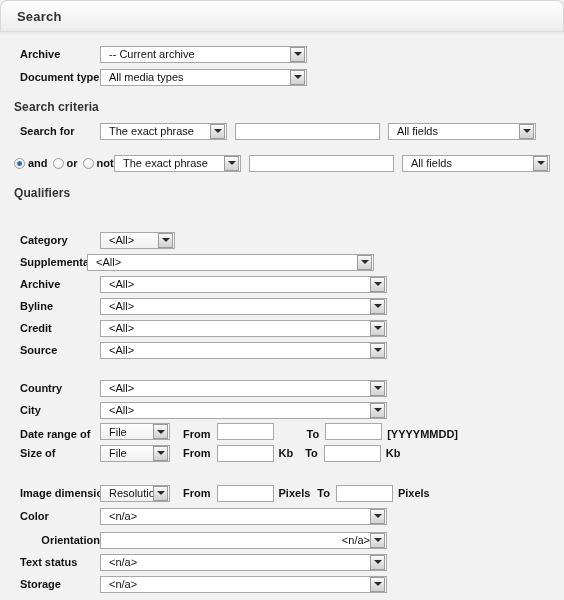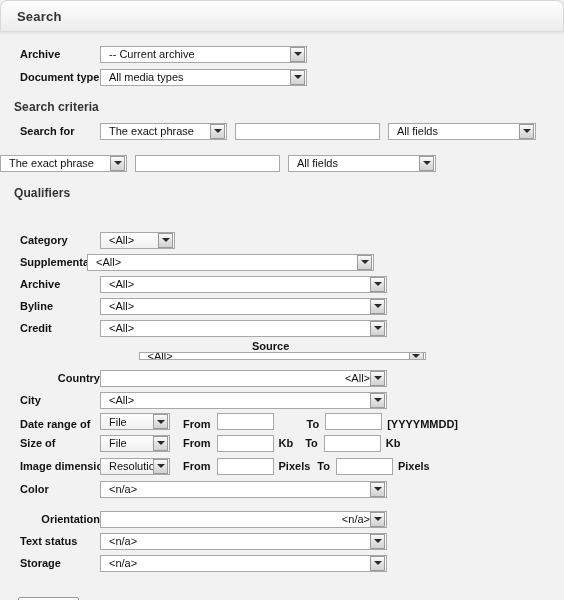--- a/index.html
+++ b/index.html
@@ -227,20 +227,28 @@
     <input class="txt" type="text" style="width: 145px; margin-left: 8px;" value="">
     <div class="sel" style="width:148px; margin-left:8px;">
       <span class="sel-text">All fields</span>
       <span class="arrow-box">
           <span class="tri"></span>
         </span>
     </div>
   </div>
 
   <div class="row">
+    <div class="radio-group" style="width:100px;">
+      <span class="radio checked"></span>
+      <span class="radio-label">and</span>
+      <span class="radio"></span>
+      <span class="radio-label">or</span>
+      <span class="radio"></span>
+      <span class="radio-label" style="margin-right:0;">not</span>
+    </div>
     <div class="sel" style="width:127px;">
       <span class="sel-text">The exact phrase</span>
       <span class="arrow-box">
           <span class="tri"></span>
         </span>
     </div>
     <input class="txt" type="text" style="width: 145px; margin-left: 8px;" value="">
     <div class="sel" style="width:148px; margin-left:8px;">
       <span class="sel-text">All fields</span>
       <span class="arrow-box">
@@ -295,31 +303,31 @@
   <div class="row" style="margin-bottom:2px;">
     <div class="label">Credit</div>
     <div class="sel" style="width:287px;">
       <span class="sel-text">&lt;All&gt;</span>
       <span class="arrow-box">
           <span class="tri"></span>
         </span>
     </div>
   </div>
 
-  <div class="row" style="margin-bottom:8px;flex-direction:column;">
+  <div class="row" style="margin-bottom:18px;">
     <div class="label">Source</div>
     <div class="sel" style="width:287px;">
       <span class="sel-text">&lt;All&gt;</span>
       <span class="arrow-box">
           <span class="tri"></span>
         </span>
     </div>
   </div>
 
-  <div class="row" style="margin-bottom:2px;text-align:right;">
+  <div class="row" style="margin-bottom:2px;">
     <div class="label">Country</div>
     <div class="sel" style="width:287px;">
       <span class="sel-text">&lt;All&gt;</span>
       <span class="arrow-box">
           <span class="tri"></span>
         </span>
     </div>
   </div>
 
   <div class="row">
@@ -344,21 +352,21 @@
         </span>
     </div>
     <span class="inline-text" style="margin-left:13px;">From</span>
     <input class="txt" type="text" style="width: 57px; margin-left: 6px;" value="">
     <span class="inline-text" style="margin-left:33px;">To</span>
     <input class="txt" type="text" style="width: 57px; margin-left: 6px;" value="">
     <span class="inline-text" style="margin-left:5px;">[YYYYMMDD]</span>
   </div>
 
   
-  <div class="row" style="margin-bottom:3px;">
+  <div class="row" style="margin-bottom:20px;">
     <div class="label">Size of</div>
     <div class="sel shaded" style="width:70px;">
       <span class="sel-text">File</span>
       <span class="arrow-box">
           <span class="tri"></span>
         </span>
     </div>
     <span class="inline-text" style="margin-left:13px;">From</span>
     <input class="txt" type="text" style="width: 57px; margin-left: 6px;" value="">
     <span class="inline-text" style="margin-left:5px;">Kb</span>
@@ -378,21 +386,21 @@
     </div>
     <span class="inline-text" style="margin-left:13px;">From</span>
     <input class="txt" type="text" style="width: 57px; margin-left: 6px;" value="">
     <span class="inline-text" style="margin-left:5px;">Pixels</span>
     <span class="inline-text" style="margin-left:7px;">To</span>
     <input class="txt" type="text" style="width: 57px; margin-left: 6px;" value="">
     <span class="inline-text" style="margin-left:5px;">Pixels</span>
   </div>
 
   
-  <div class="row" style="margin-bottom:10px;">
+  <div class="row" style="margin-bottom:4px;">
     <div class="label">Color</div>
     <div class="sel" style="width:287px;">
       <span class="sel-text">&lt;n/a&gt;</span>
       <span class="arrow-box">
           <span class="tri"></span>
         </span>
     </div>
   </div>
 
   <div class="row" style="margin-bottom:2px;text-align:right;">

